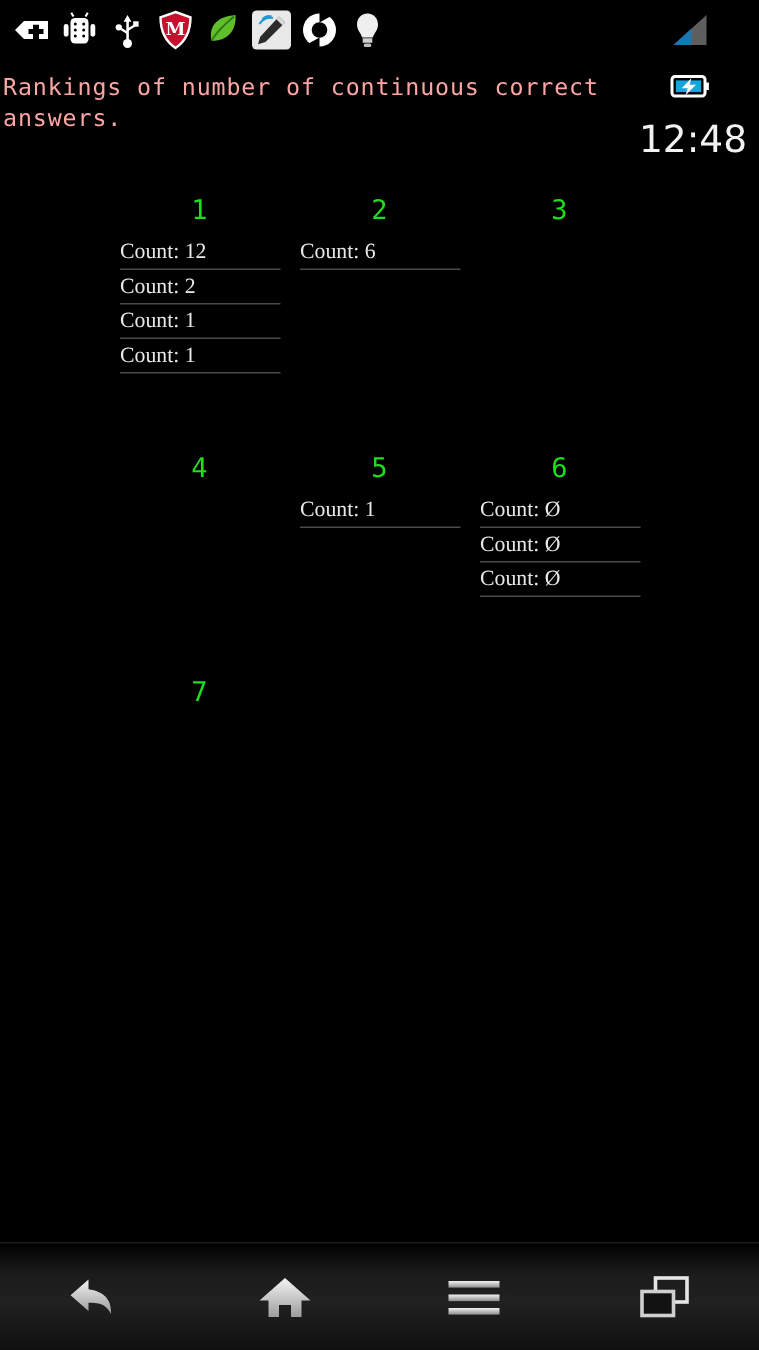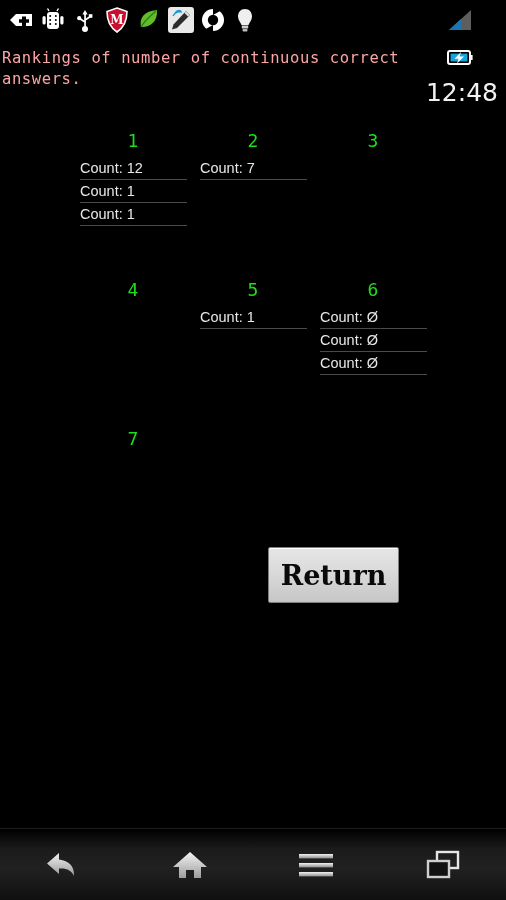--- a/index.html
+++ b/index.html
@@ -39,21 +39,21 @@
   .grid-row { display:flex; width:506px; }
   .cell { width:120px; margin-left:0; }
   .cell:nth-child(1) { margin-left:73px; }
   .cell-head {
     color:#1ddd1d; font-size:18px; text-align:center;
     font-family:"DejaVu Sans Mono", monospace; height:27px; line-height:22px;
   }
   .cell-list { width:107px; margin-left:7px; }
   .rank-row {
     color:#e8e8e8; font-size:14.5px; line-height:22px; height:23px;
-    font-family:Liberation Sans, sans-serif;
+    font-family:Liberation Serif, serif;
     border-bottom:1px solid #4a4a4a;
     white-space:pre;
   }
   .cell-list.empty { border:none; }
 
   
   #return-button {
     position:absolute; left:268px; top:547px; width:131px; height:56px;
     background:linear-gradient(to bottom,#e6e6e6 0%,#dadada 45%,#c6c6c6 100%);
     border:1px solid #7e7e7e;
@@ -196,28 +196,29 @@
 
   <div id="title">Rankings of number of continuous correct answers.</div>
 
   <div id="grid">
 
     <div class="grid-row">
       <div class="cell">
         <div class="cell-head">1</div>
         <div class="cell-list">
             <div class="rank-row">Count: 12</div>
+            <div class="rank-row">Count: 2</div>
             <div class="rank-row">Count: 1</div>
             <div class="rank-row">Count: 1</div>
           </div>
       </div>
       <div class="cell">
         <div class="cell-head">2</div>
         <div class="cell-list">
-            <div class="rank-row">Count: 7</div>
+            <div class="rank-row">Count: 6</div>
           </div>
       </div>
       <div class="cell">
         <div class="cell-head">3</div>
         <div class="cell-list empty"></div>
       </div>
     </div>
 
     <div class="grid-row" style="margin-top:53px;">
       <div class="cell">
@@ -250,21 +251,20 @@
         <div class="cell-list empty"></div>
       </div>
       <div class="cell">
         <div class="cell-head"></div>
         <div class="cell-list empty"></div>
       </div>
     </div>
 
   </div>
 
-  <div id="return-button">Return</div>
 
   <div id="nav-bar">
     <div class="navbtn">
       <svg width="42" height="36" viewBox="0 0 42 36">
         <defs>
             <linearGradient id="gb" x1="0" y1="0" x2="0" y2="1">
           <stop offset="0" stop-color="#f2f2f2"></stop>
               <stop offset="1" stop-color="#9a9a9a"></stop>
         </linearGradient>
           </defs>

